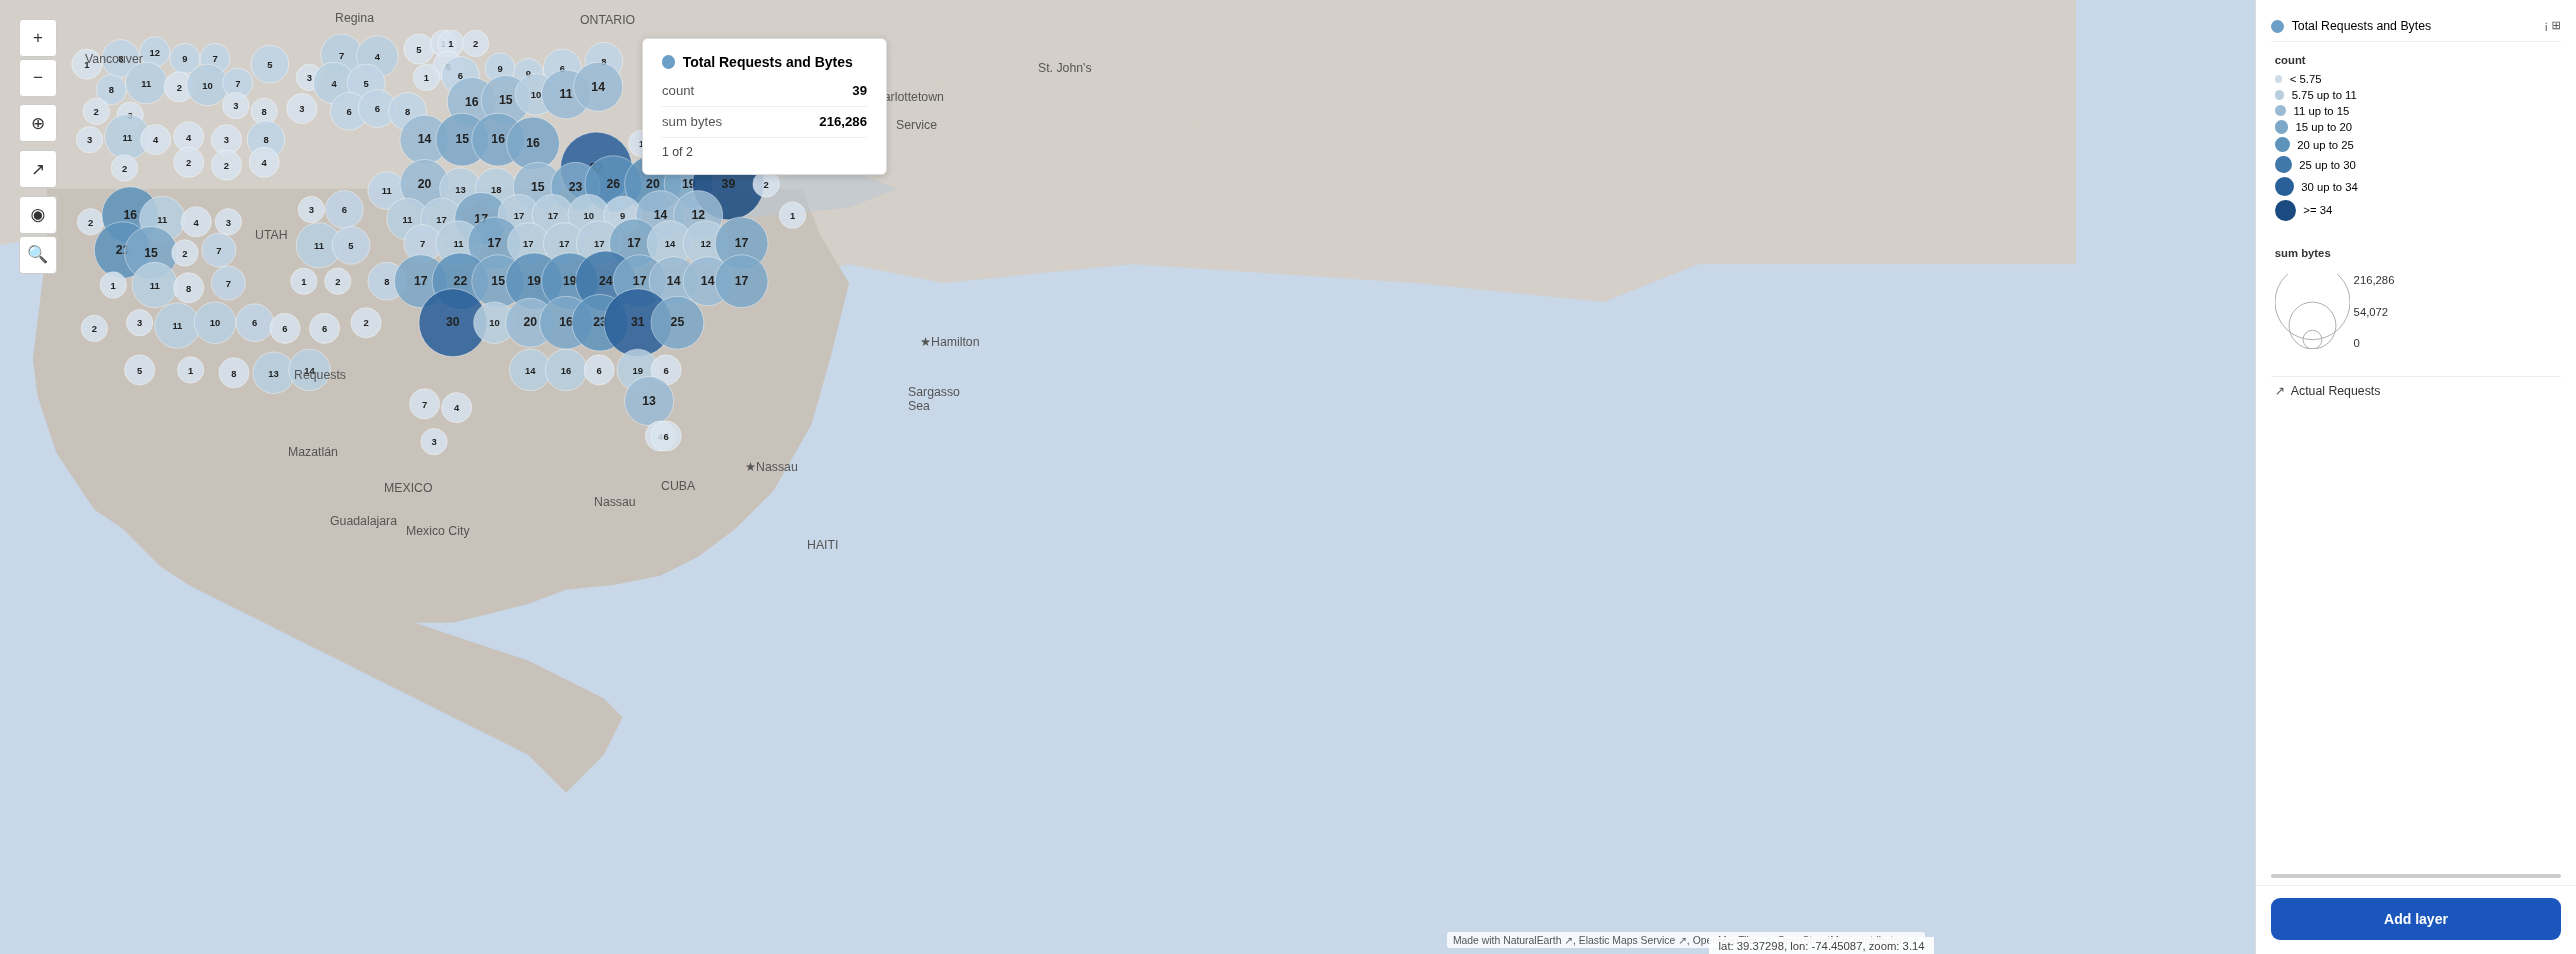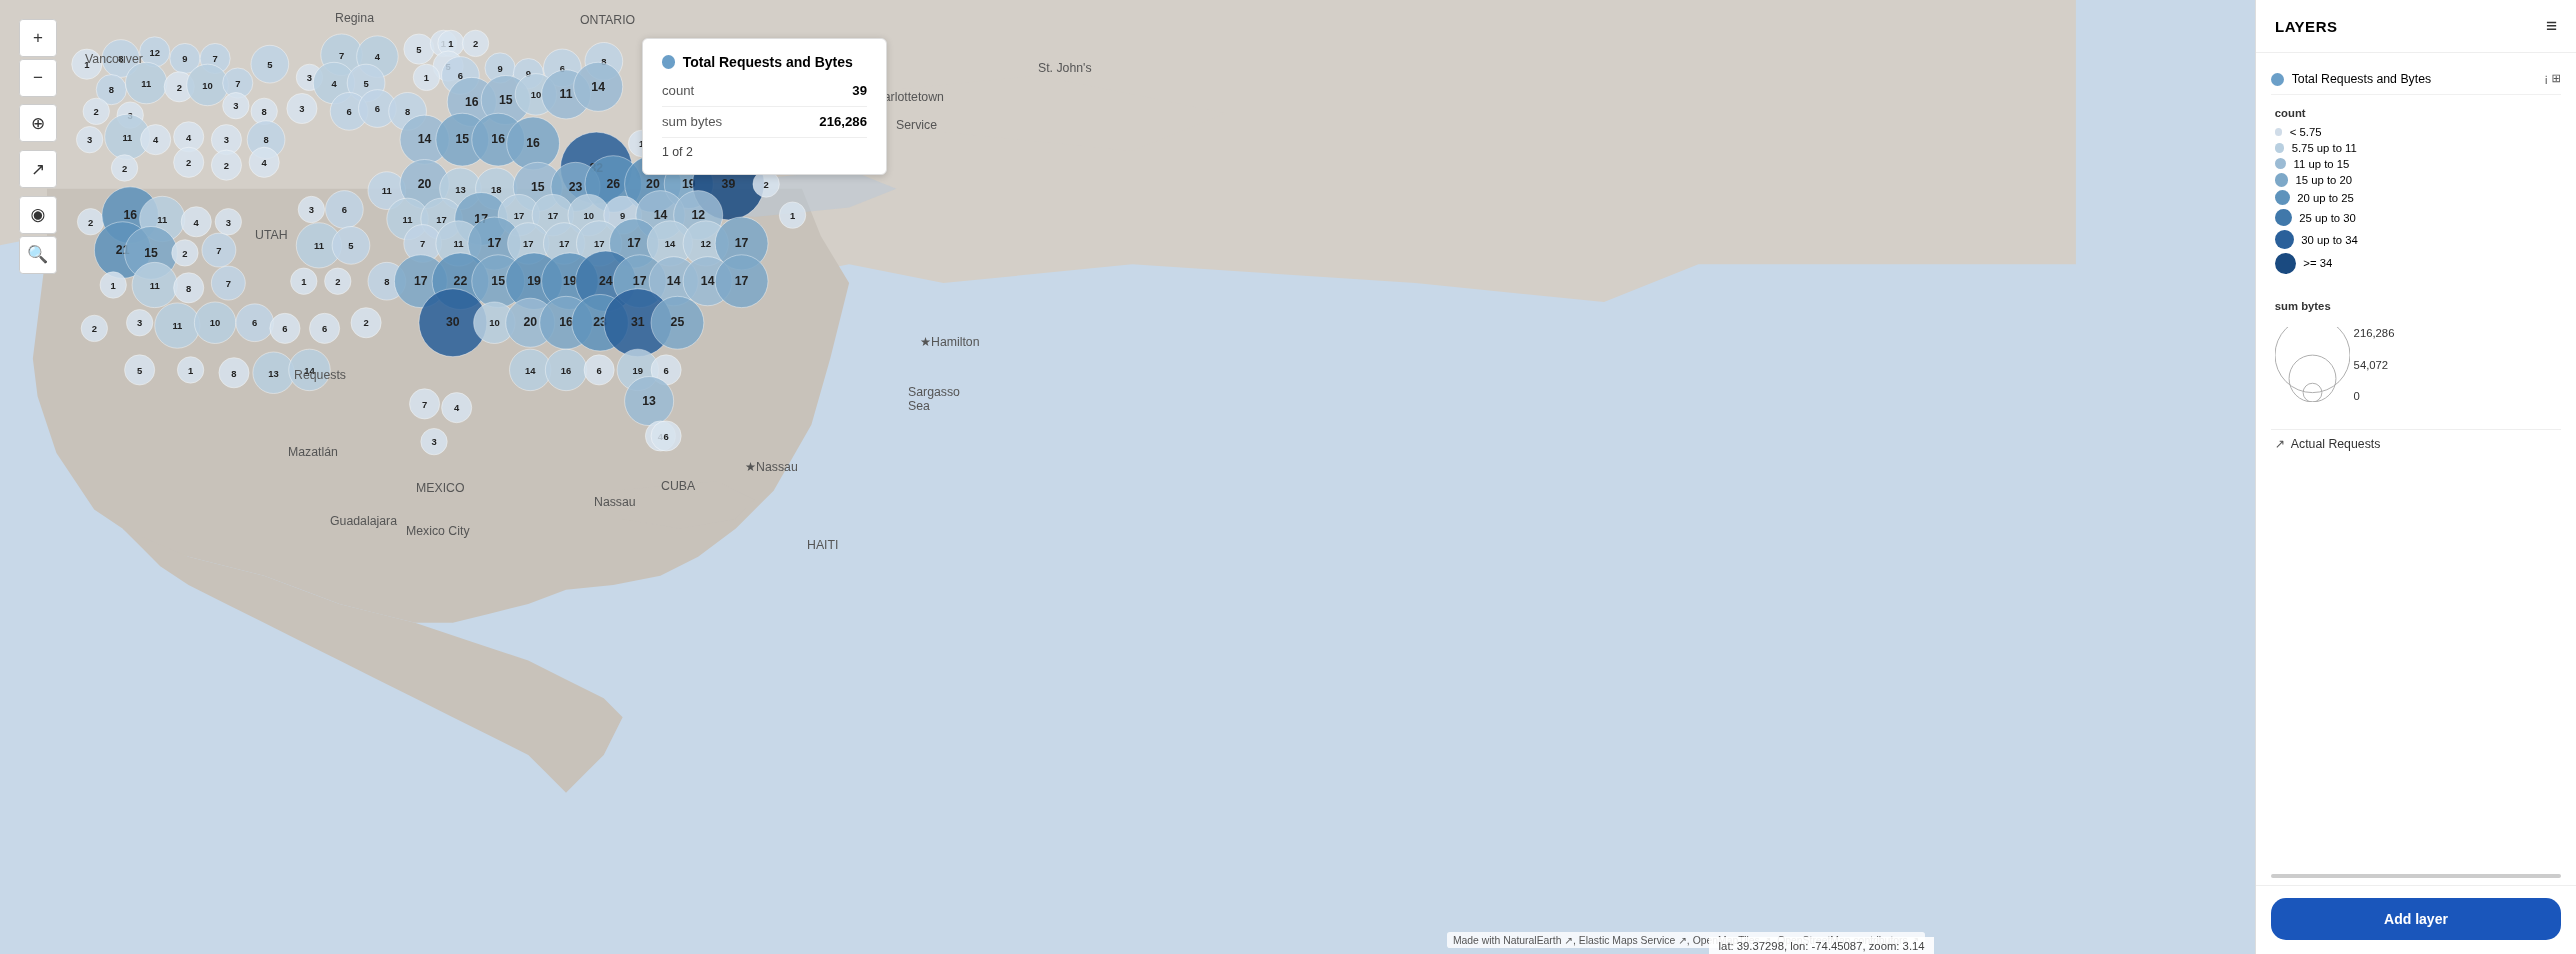--- a/index.html
+++ b/index.html
@@ -208,21 +208,21 @@
       border-top: 0.9px solid #eee;
     }
     .arrow-icon { color: #555; }
 
     
     .add-layer-btn {
       margin: 11.3px 15px 15px;
       background: #1a56bb;
       color: white;
       border: none;
-      border-radius: 15px;
+      border-radius: 9px;
       padding: 13.2px;
       font-size: 14px;
       font-weight: 600;
       cursor: pointer;
       width: calc(100% - 30px);
     }
 
     
     .map-attribution {
       position: absolute;
@@ -921,21 +921,21 @@
       <span class="map-label" style="left:85px;top:52px">Vancouver</span>
       <span class="map-label" style="left:335px;top:11.3px">Regina</span>
       <span class="map-label" style="left:580px;top:13.2px">ONTARIO</span>
       <span class="map-label" style="left:1038px;top:61px">St. John's</span>
       <span class="map-label" style="left:868px;top:90px">Charlottetown</span>
       <span class="map-label" style="left:896px;top:118px">Service</span>
       <span class="map-label" style="left:255px;top:228px">UTAH</span>
       <span class="map-label" style="left:920px;top:335px">★Hamilton</span>
       <span class="map-label" style="left:908px;top:385px">Sargasso<br>Sea</span>
       <span class="map-label" style="left:745px;top:460px">★Nassau</span>
-      <span class="map-label" style="left:416px;top:481px">MEXICO</span>
+      <span class="map-label" style="left:384px;top:481px">MEXICO</span>
       <span class="map-label" style="left:294px;top:368px">Requests</span>
       <span class="map-label" style="left:288px;top:445px">Mazatlán</span>
       <span class="map-label" style="left:330px;top:514px">Guadalajara</span>
       <span class="map-label" style="left:406px;top:524px">Mexico City</span>
       <span class="map-label" style="left:594px;top:495px">Nassau</span>
       <span class="map-label" style="left:661px;top:479px">CUBA</span>
       <span class="map-label" style="left:807px;top:538px">HAITI</span>
     </div>
 
     <div class="tooltip">
@@ -955,24 +955,20 @@
     </div>
 
     <div class="map-attribution">
       Made with NaturalEarth ↗, Elastic Maps Service ↗, OpenMapTiles ↗, OpenStreetMap contributors ↗
     </div>
 
     <div class="coords-bar">lat: 39.37298, lon: -74.45087, zoom: 3.14</div>
   </div>
 
   <div class="side-panel">
-    <div class="panel-header">
-      <span class="panel-title">LAYERS</span>
-      <span class="panel-menu-icon">≡</span>
-    </div>
 
     <div class="panel-content">
 
       <div class="layer-item">
         <div class="layer-dot"></div>
         <span class="layer-name">Total Requests and Bytes</span>
         <div class="layer-icons">
           <span class="layer-icon-btn">ℹ</span>
           <span class="layer-icon-btn">⊞</span>
         </div>

